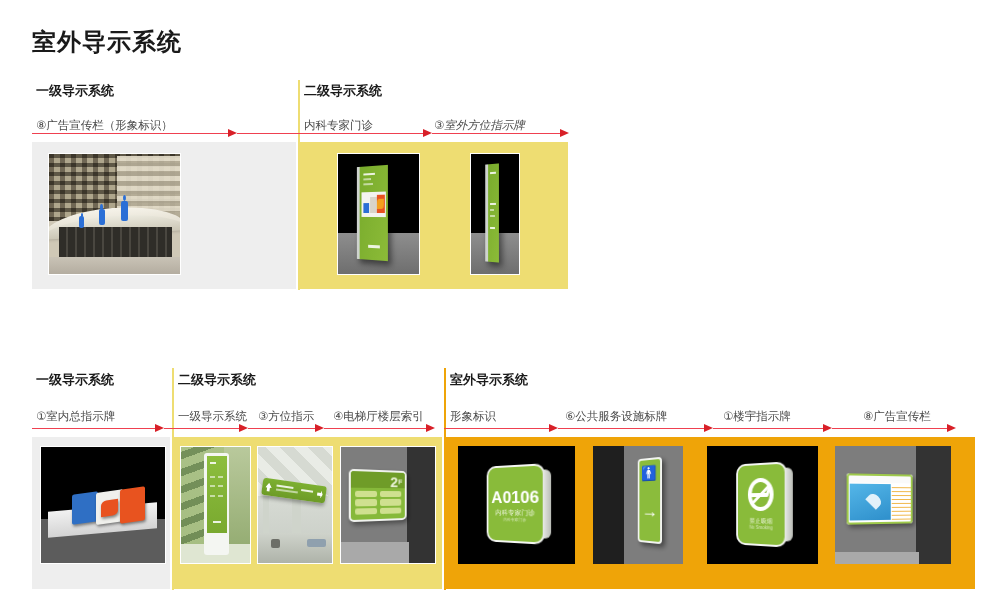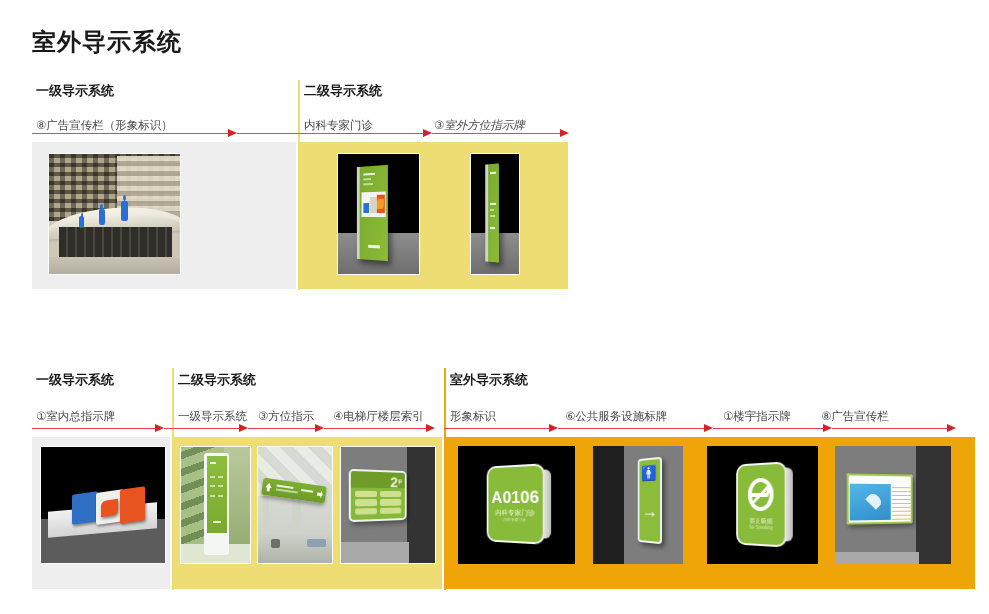--- a/index.html
+++ b/index.html
@@ -302,21 +302,21 @@
   <div class="level-head" style="left:178px; top:371px;">二级导示系统</div>
   <div class="level-head" style="left:450px; top:371px;">室外导示系统</div>
 
   <div class="step-label" style="left:36px;  top:409px;">①室内总指示牌</div>
   <div class="step-label" style="left:178px; top:409px;">一级导示系统</div>
   <div class="step-label" style="left:258px; top:409px;">③方位指示</div>
   <div class="step-label" style="left:333px; top:409px;">④电梯厅楼层索引</div>
   <div class="step-label" style="left:450px; top:409px;">形象标识</div>
   <div class="step-label" style="left:565px; top:409px;">⑥公共服务设施标牌</div>
   <div class="step-label" style="left:723px; top:409px;">①楼宇指示牌</div>
-  <div class="step-label" style="left:821px; top:409px;text-align:center;">⑧广告宣传栏</div>
+  <div class="step-label" style="left:863px; top:409px;text-align:center;">⑧广告宣传栏</div>
 
   <div class="arrow-line" style="left:32px;  top:428px; width:123px;"></div>
   <div class="arrow-head" style="left:155px; top:424px;"></div>
 
   <div class="arrow-line" style="left:164px; top:428px; width:75px;"></div>
   <div class="arrow-head" style="left:239px; top:424px;"></div>
 
   <div class="arrow-line" style="left:248px; top:428px; width:67px;"></div>
   <div class="arrow-head" style="left:315px; top:424px;"></div>
 

